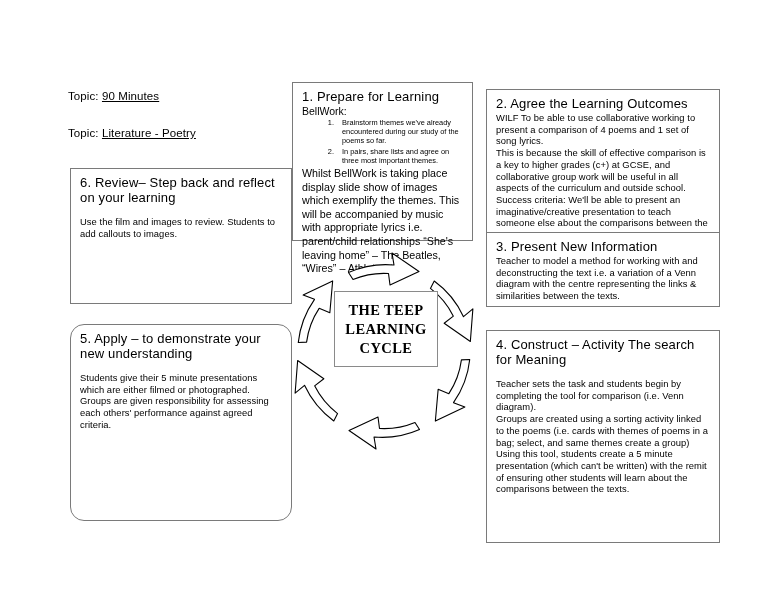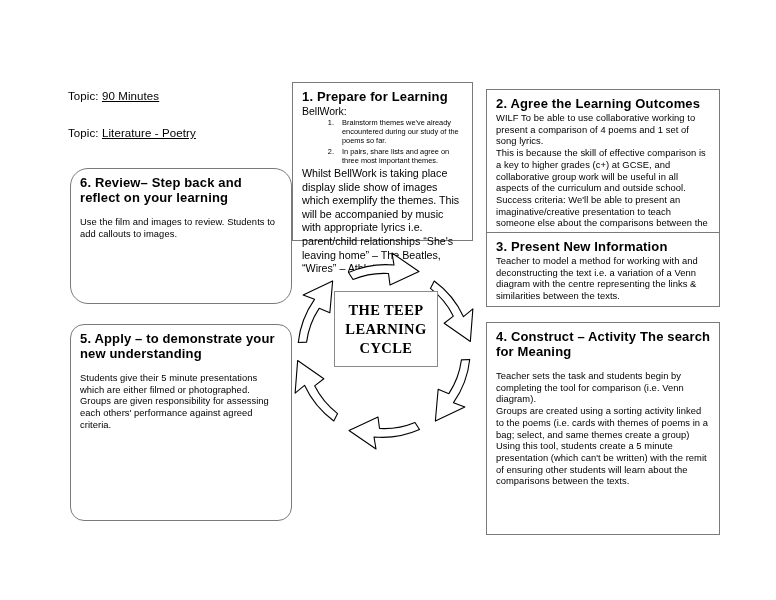--- a/index.html
+++ b/index.html
@@ -36,21 +36,21 @@
     position: absolute;
     border: 1px solid #7a7a7a;
     box-sizing: border-box;
     background: #ffffff;
     padding: 6px 8px 6px 9px;
   }
   .box-title {
     font-size: 13px;
     line-height: 15px;
     margin: 0 0 1px 0;
-    font-weight: bold;
+    font-weight: normal;
     letter-spacing: 0.15px;
   }
   .box-body {
     font-size: 9.3px;
     line-height: 11.6px;
     letter-spacing: 0.05px;
   }
   .box-body p {
     margin: 0;
   }
@@ -74,23 +74,23 @@
   .after-list {
     font-size: 10.7px;
     line-height: 13.6px;
     margin: 1px 0 0 0;
   }
 
   
   #box1 { left: 292px;  top: 82px;  width: 181px; height: 159px; }
   #box2 { left: 486px;  top: 89px;  width: 234px; height: 158px; }
   #box3 { left: 486px;  top: 232px; width: 234px; height: 75px;  }
-  #box4 { left: 486px;  top: 322px; width: 234px; height: 213px; }
+  #box4 { left: 486px;  top: 330px; width: 234px; height: 213px; }
   #box5 { left: 70px;   top: 324px; width: 222px; height: 197px; border-radius: 14px; }
-  #box6 { left: 70px;   top: 168px; width: 222px; height: 136px; border-radius: 18px; }
+  #box6 { left: 70px;   top: 168px; width: 222px; height: 136px; }
 
   #box2 .box-body, #box3 .box-body, #box4 .box-body {
     font-size: 9.4px;
     line-height: 11.7px;
   }
   #box5 .box-body, #box6 .box-body {
     font-size: 9.4px;
     line-height: 11.7px;
   }
   #box4 .box-title { margin-bottom: 11px; }

